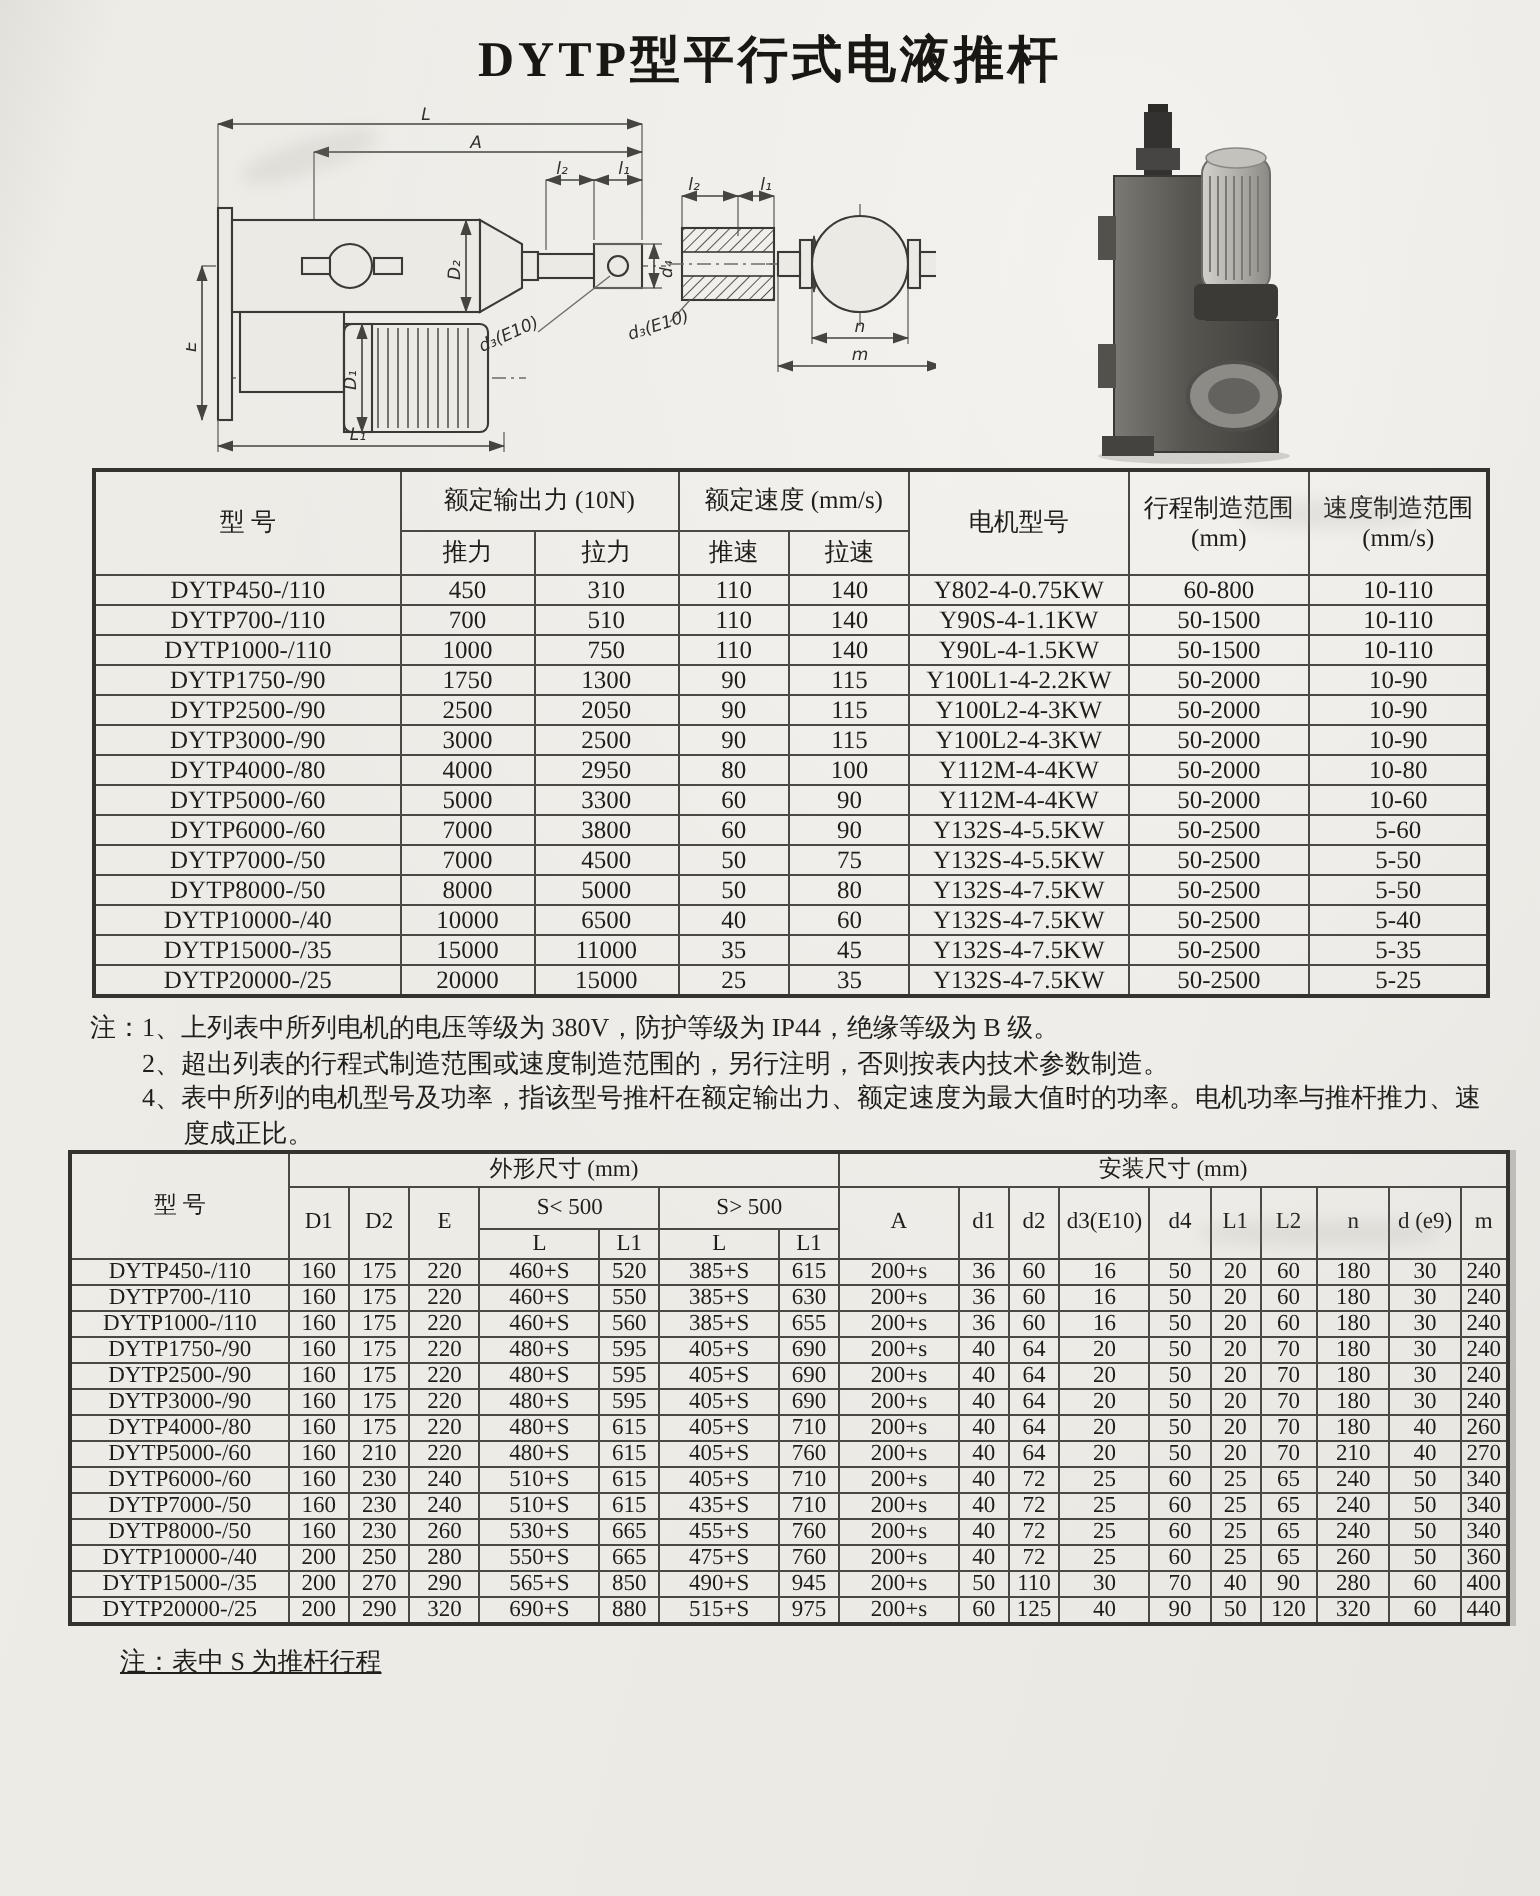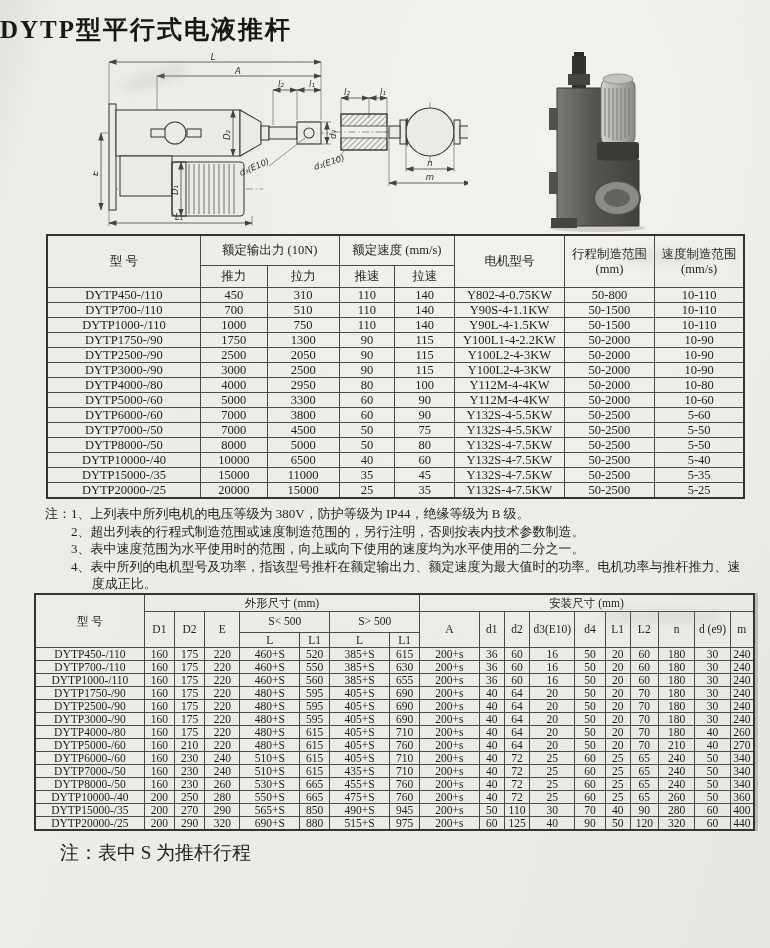--- a/index.html
+++ b/index.html
@@ -9,21 +9,21 @@
     font-family:"Liberation Serif","DejaVu Serif",serif;
     background:
       radial-gradient(ellipse at 72% 15%, rgba(255,255,255,.38), transparent 55%),
       linear-gradient(105deg,#e2e0db 0%,#edece7 6%,#eceae5 68%,#e8e6e1 100%);
   }
   .ghost{position:absolute;filter:blur(4px);opacity:.16;background:#9a988f;border-radius:40%;pointer-events:none;}
   .g1{left:120px;top:70px;width:70px;height:16px;transform:rotate(-18deg);}
   .g2{left:620px;top:250px;width:90px;height:14px;}
   .g3{left:600px;top:610px;width:120px;height:13px;}
 
-  .title{margin:0;padding-top:13px;font-size:25px;font-weight:bold;letter-spacing:2px;color:#181714;}
+  .title{margin:0;padding-top:13px;text-align:center;font-size:25px;font-weight:bold;letter-spacing:2px;color:#181714;}
 
   .figures{display:flex;align-items:flex-start;height:182px;margin-top:6px;}
   .drawing-svg{margin-left:93px;width:375px;height:178px;}
   .photo-svg{margin-left:77px;width:105px;height:180px;}
 
   .sec-title{font-size:14.5px;font-weight:bold;color:#181714;}
   .sec1{margin:13px 0 5px 45px;}
   .sec2{margin:10px 0 6px 37px;}
 
   table{border-collapse:collapse;table-layout:fixed;background:transparent;}
@@ -35,21 +35,21 @@
   .t2{width:721px;margin-left:34px;font-size:11.5px;border:2px solid #34332f;box-shadow:3px 0 0 rgba(110,108,100,.35);}
   .t2 thead tr:nth-child(1) th{height:16px;line-height:16px;margin-left:20px;}
   .t2 thead tr:nth-child(2) th{height:20px;line-height:13px;}
   .t2 thead tr:nth-child(3) th{height:14px;line-height:14px;}
   .t2 tbody td{height:12px;line-height:12px;}
 
   .notes{display:flex;margin:6px 0 0 45px;width:705px;font-size:13px;line-height:17.5px;color:#201f1c;}
   .notes-prefix{flex:0 0 auto;white-space:nowrap;}
   .notes-items{flex:1;}
   .note-line{padding-left:1.6em;text-indent:-1.6em;}
-  .note2{margin:9px 0 0 60px;font-size:19px;color:#201f1c;}
+  .note2{margin:9px 0 0 60px;font-size:13px;color:#201f1c;text-decoration:underline;}
 
   
   .ol{stroke:#3a3935;stroke-width:1.05;fill:none;}
   .olf{stroke:#3a3935;stroke-width:1.05;fill:#eceae5;}
   .dim{stroke:#45443f;stroke-width:.8;}
   .ext{stroke:#6e6d68;stroke-width:.7;}
   .cl{stroke:#6e6d68;stroke-width:.7;stroke-dasharray:7 2.5 1.5 2.5;}
   .dl{font-size:8.5px;fill:#2f2e2a;font-style:italic;font-family:"DejaVu Sans",sans-serif;}
 </style>
 </head>
@@ -257,21 +257,21 @@
       </tr>
     </thead>
     <tbody id="t1body">
         <tr>
           <td>DYTP450-/110</td>
           <td>450</td>
           <td>310</td>
           <td>110</td>
           <td>140</td>
           <td>Y802-4-0.75KW</td>
-          <td>50-800</td>
+          <td>60-800</td>
           <td>10-110</td>
         </tr>
         <tr>
           <td>DYTP700-/110</td>
           <td>700</td>
           <td>510</td>
           <td>110</td>
           <td>140</td>
           <td>Y90S-4-1.1KW</td>
           <td>50-1500</td>
@@ -398,21 +398,20 @@
           <td>5-25</td>
         </tr>
       </tbody>
   </table>
 
   <div class="notes">
     <span class="notes-prefix">注：</span>
     <div class="notes-items" id="notes1-list">
         <div class="note-line">1、上列表中所列电机的电压等级为 380V，防护等级为 IP44，绝缘等级为 B 级。</div>
         <div class="note-line">2、超出列表的行程式制造范围或速度制造范围的，另行注明，否则按表内技术参数制造。</div>
-        <div class="note-line">3、表中速度范围为水平使用时的范围，向上或向下使用的速度均为水平使用的二分之一。</div>
         <div class="note-line">4、表中所列的电机型号及功率，指该型号推杆在额定输出力、额定速度为最大值时的功率。电机功率与推杆推力、速度成正比。</div>
       </div>
   </div>
 
 
   <table class="t2">
     <colgroup>
       <col style="width:15.2%">
         <col style="width:4.2%">
         <col style="width:4.2%">

